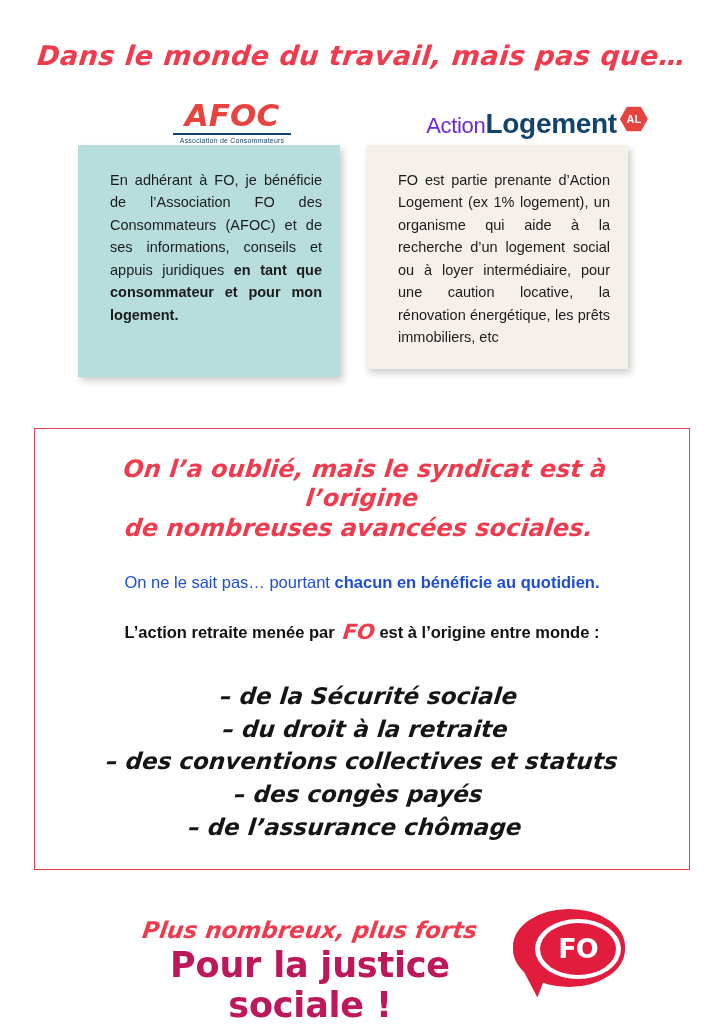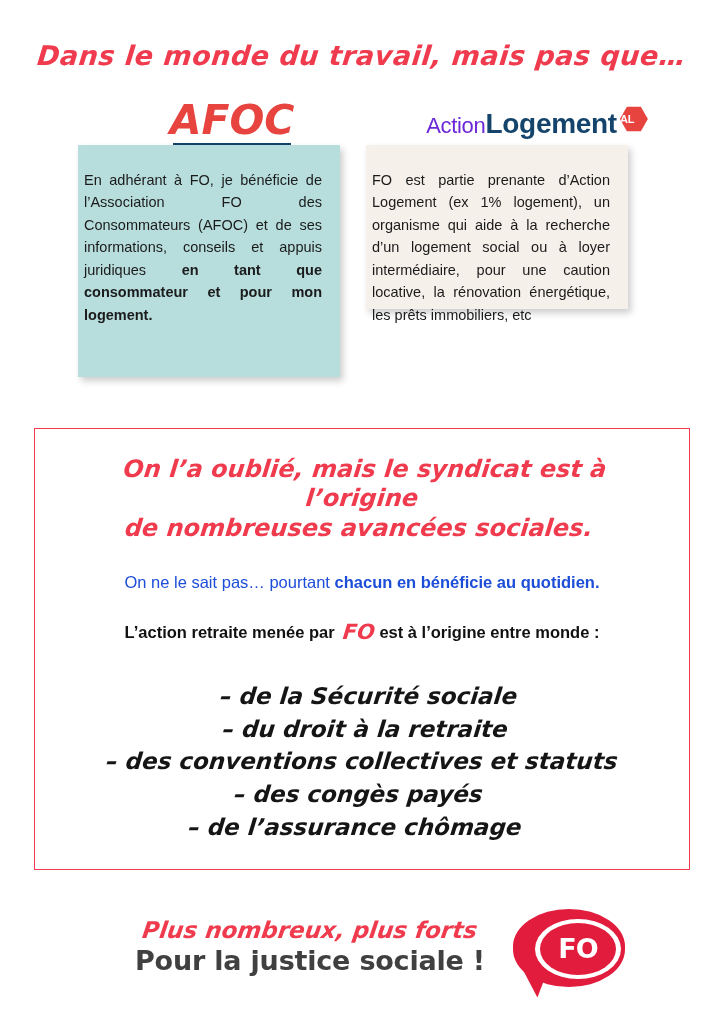--- a/index.html
+++ b/index.html
@@ -37,54 +37,54 @@
     top: 100px;
     left: 60px;
     width: 604px;
     height: 290px;
   }
   .card {
     position: absolute;
     top: 45px;
     width: 262px;
     box-sizing: border-box;
-    padding: 24px 18px 20px 6px;
+    padding: 24px 18px 20px 32px;
     font-size: 14.5px;
     line-height: 1.55;
     color: #1b1b1b;
     text-align: justify;
     box-shadow: 3px 4px 7px rgba(0,0,0,0.20);
   }
   .card-left {
     left: 18px;
     background: #b7dedd;
     height: 232px;
   }
   .card-right {
     left: 306px;
     background: #f6f0ea;
-    height: 164px;
+    height: 224px;
   }
   .card b {
     font-weight: bold;
   }
 
   
   .logo-afoc {
     position: absolute;
     top: 0px;
     left: 107px;
     width: 130px;
     text-align: center;
   }
   .logo-afoc .afoc-word {
     font-family: "DejaVu Sans", sans-serif;
     font-weight: bold;
     font-style: italic;
-    font-size: 41px;
+    font-size: 31px;
     color: #e8443f;
     letter-spacing: 0px;
     line-height: 1;
   }
   .logo-afoc .afoc-rule {
     height: 2px;
     background: #14446b;
     margin: 2px auto 2px auto;
     width: 118px;
   }
@@ -120,21 +120,21 @@
     top: -10px;
     margin-left: 3px;
     width: 28px;
     height: 26px;
     background: #e8443f;
     clip-path: polygon(25% 3%, 75% 3%, 100% 50%, 75% 97%, 25% 97%, 0% 50%);
     color: #ffffff;
     font-size: 11px;
     font-weight: bold;
     line-height: 26px;
-    text-align: left;
+    text-align: center;
   }
 
   
   .main-box {
     position: absolute;
     top: 428px;
     left: 34px;
     width: 656px;
     height: 442px;
     box-sizing: border-box;
@@ -209,22 +209,22 @@
     font-family: "DejaVu Sans", sans-serif;
     font-style: italic;
     font-weight: bold;
     font-size: 23px;
     color: #ef3b4d;
     transform: skewX(-8deg);
   }
   .footer-line2 {
     font-family: "DejaVu Sans", sans-serif;
     font-weight: bold;
-    font-size: 27px;
-    color: #404040;
+    font-size: 35px;
+    color: #be185d;
     margin-top: 2px;
     letter-spacing: -0.2px;
   }
   .fo-logo {
     position: absolute;
     left: 505px;
     top: 0px;
     width: 130px;
     height: 100px;
   }

